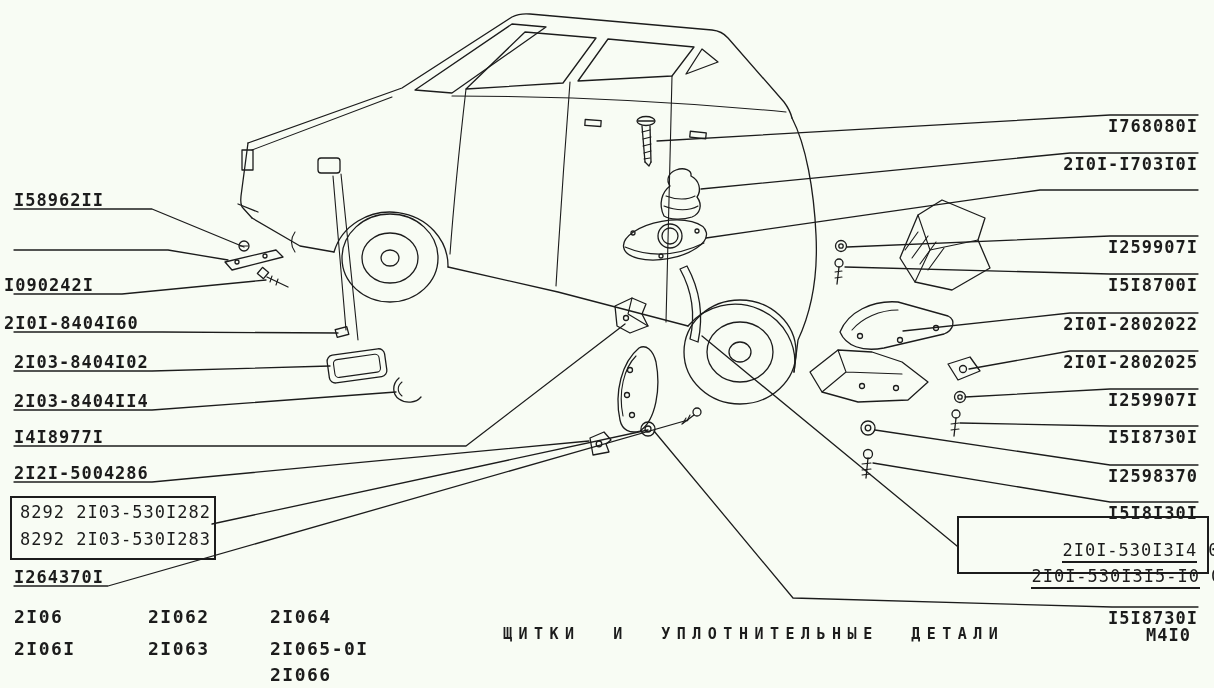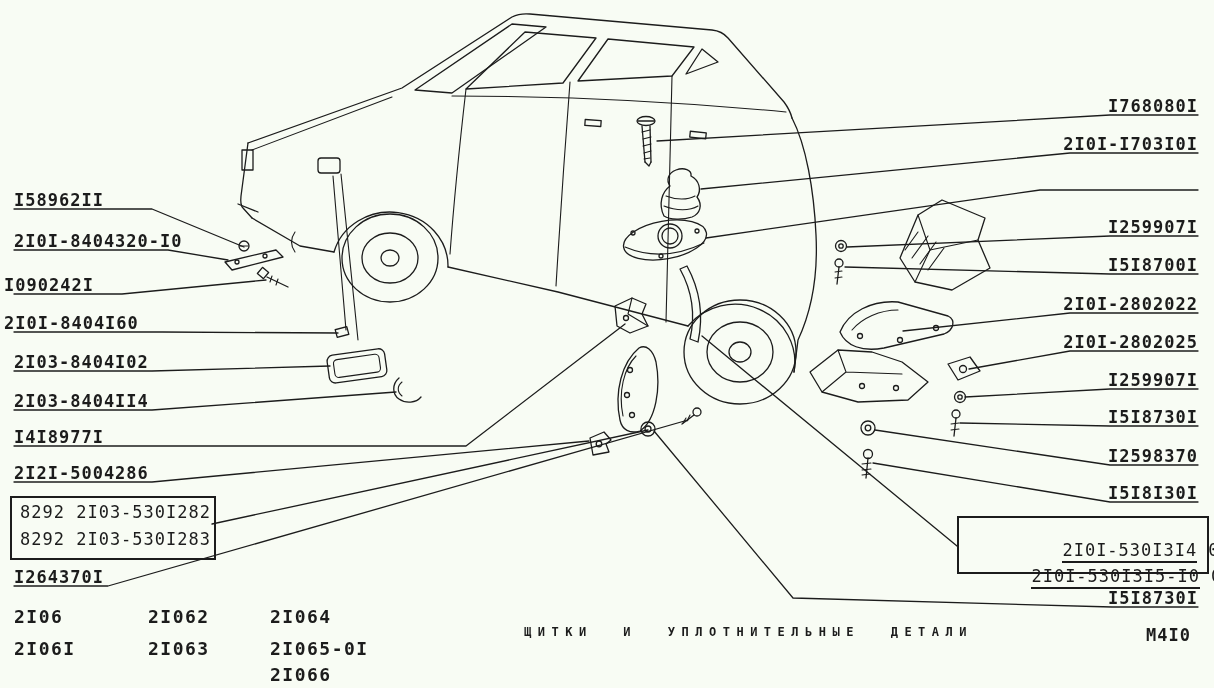--- a/index.html
+++ b/index.html
@@ -10,28 +10,28 @@
     font-family:"DejaVu Sans Mono","Liberation Mono",monospace;
     overflow:hidden;
   }
   svg.art{position:absolute;left:0;top:0;width:1214px;height:688px;}
   svg.art *{fill:none;stroke:currentColor;stroke-width:1.3;stroke-linecap:round;stroke-linejoin:round;}
   svg.art .thin{stroke-width:1.1;}
   .lbl{
     position:absolute;font-size:17px;line-height:20px;font-weight:700;
     letter-spacing:1px;white-space:pre;
   }
-  .lbl.r{text-align:center;}
+  .lbl.r{text-align:center;margin-top:20px;}
   .pbox{position:absolute;border:2px solid var(--ink,#1c1c1c);}
   .pbox .bline{position:absolute;font-size:17px;line-height:20px;font-weight:400;letter-spacing:1px;white-space:pre;}
   .u{border-bottom:2px solid currentColor;padding-bottom:1px;}
   .gap{margin-right:11px;}
   .model{position:absolute;font-size:18px;line-height:21px;font-weight:700;letter-spacing:1.5px;white-space:pre;}
   .title{
-    position:absolute;left:524px;top:625px;font-size:12px;font-weight:700;
+    position:absolute;left:503px;top:625px;font-size:15px;font-weight:700;
     letter-spacing:6.5px;word-spacing:17px;white-space:pre;
   }
   .sheet{position:absolute;left:1146px;top:625px;font-size:17px;font-weight:700;letter-spacing:1px;}
 </style>
 </head>
 <body>
 
 <div class="canvas">
 
   <svg class="art" viewBox="0 0 1214 688">
@@ -251,21 +251,20 @@
       <polyline points="1198,389 1110,389 965,397"></polyline>
       <polyline points="1198,426 1110,426 960,423"></polyline>
       <polyline points="1198,465 1110,465 875,430"></polyline>
       <polyline points="1198,502 1110,502 873,463"></polyline>
       <polyline points="957,546 702,336"></polyline>
       <polyline points="1198,607 1112,607 793,598 654,431"></polyline>
     </g>
   </svg>
 
   <div class="lbl" style="left:14px;top:190px">I58962II</div>
-  <div class="lbl" style="left:14px;top:231px">2I0I-8404320-I0</div>
   <div class="lbl" style="left:4px;top:275px">I090242I</div>
   <div class="lbl" style="left:4px;top:313px">2I0I-8404I60</div>
   <div class="lbl" style="left:14px;top:352px">2I03-8404I02</div>
   <div class="lbl" style="left:14px;top:391px">2I03-8404II4</div>
   <div class="lbl" style="left:14px;top:427px">I4I8977I</div>
   <div class="lbl" style="left:14px;top:463px">2I2I-5004286</div>
   <div class="lbl" style="left:14px;top:567px">I264370I</div>
 
   <div class="pbox" style="left:10px;top:496px;width:202px;height:60px">
     <div class="bline" style="left:8px;top:4px">8292 2I03-530I282</div>

